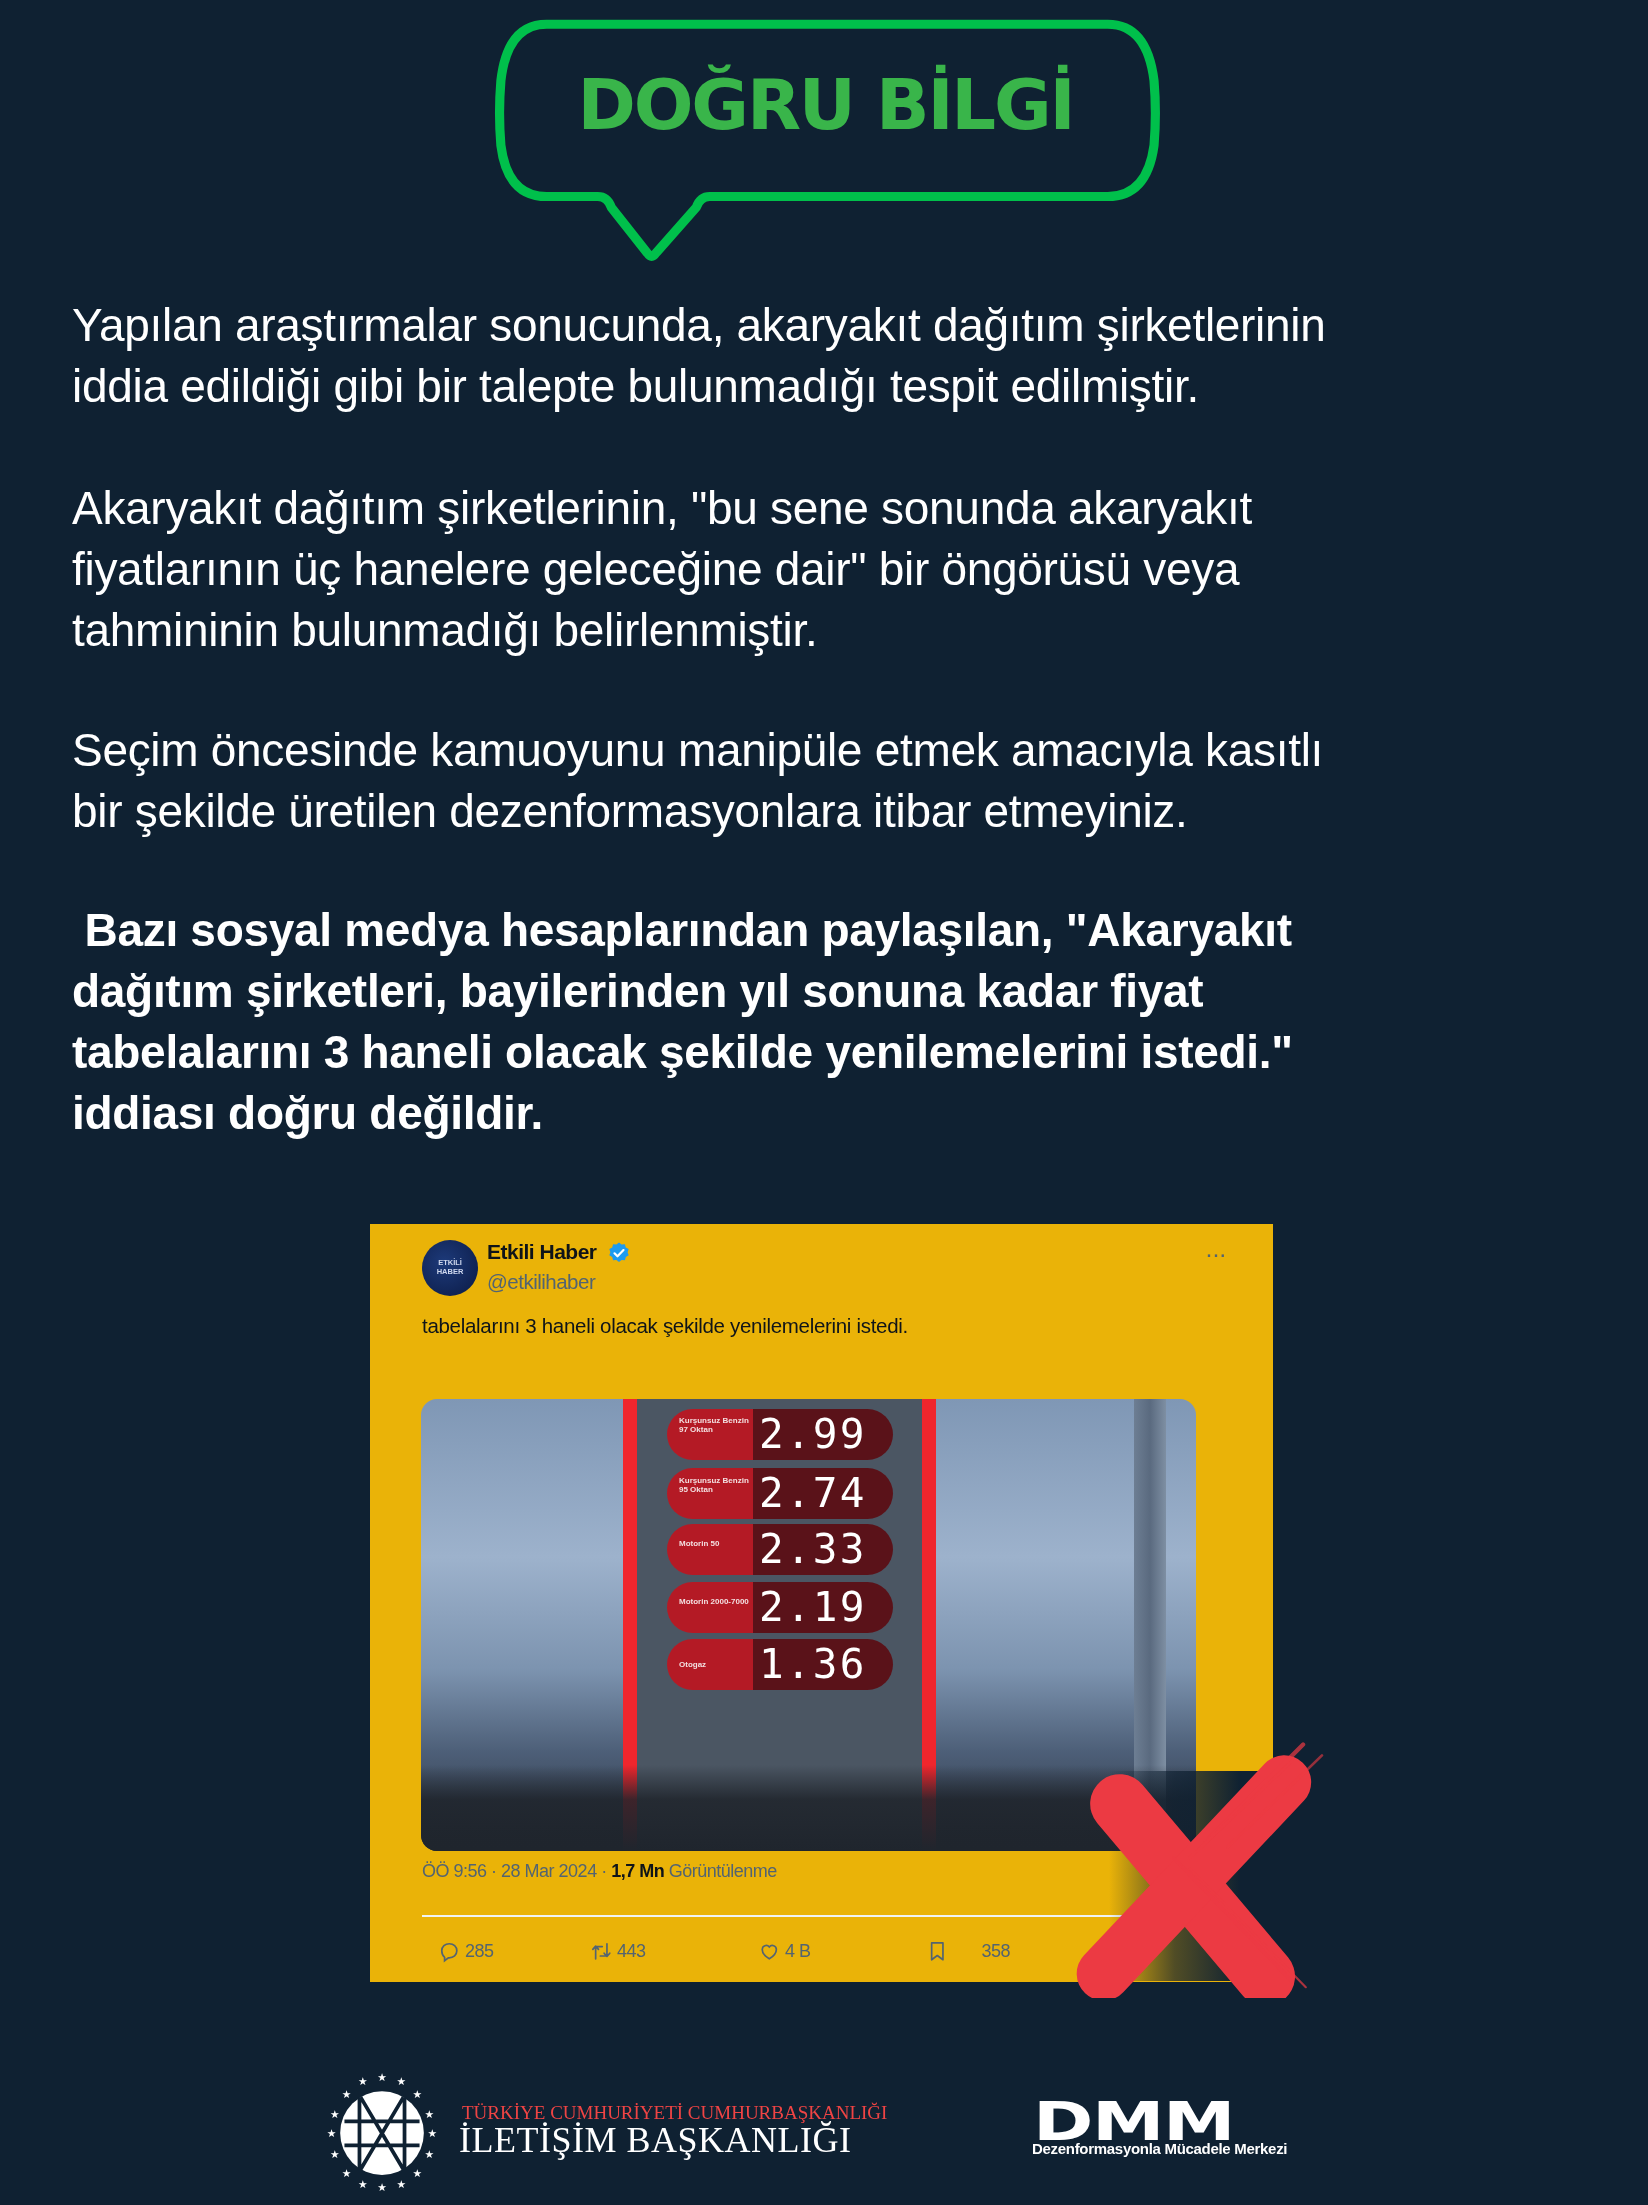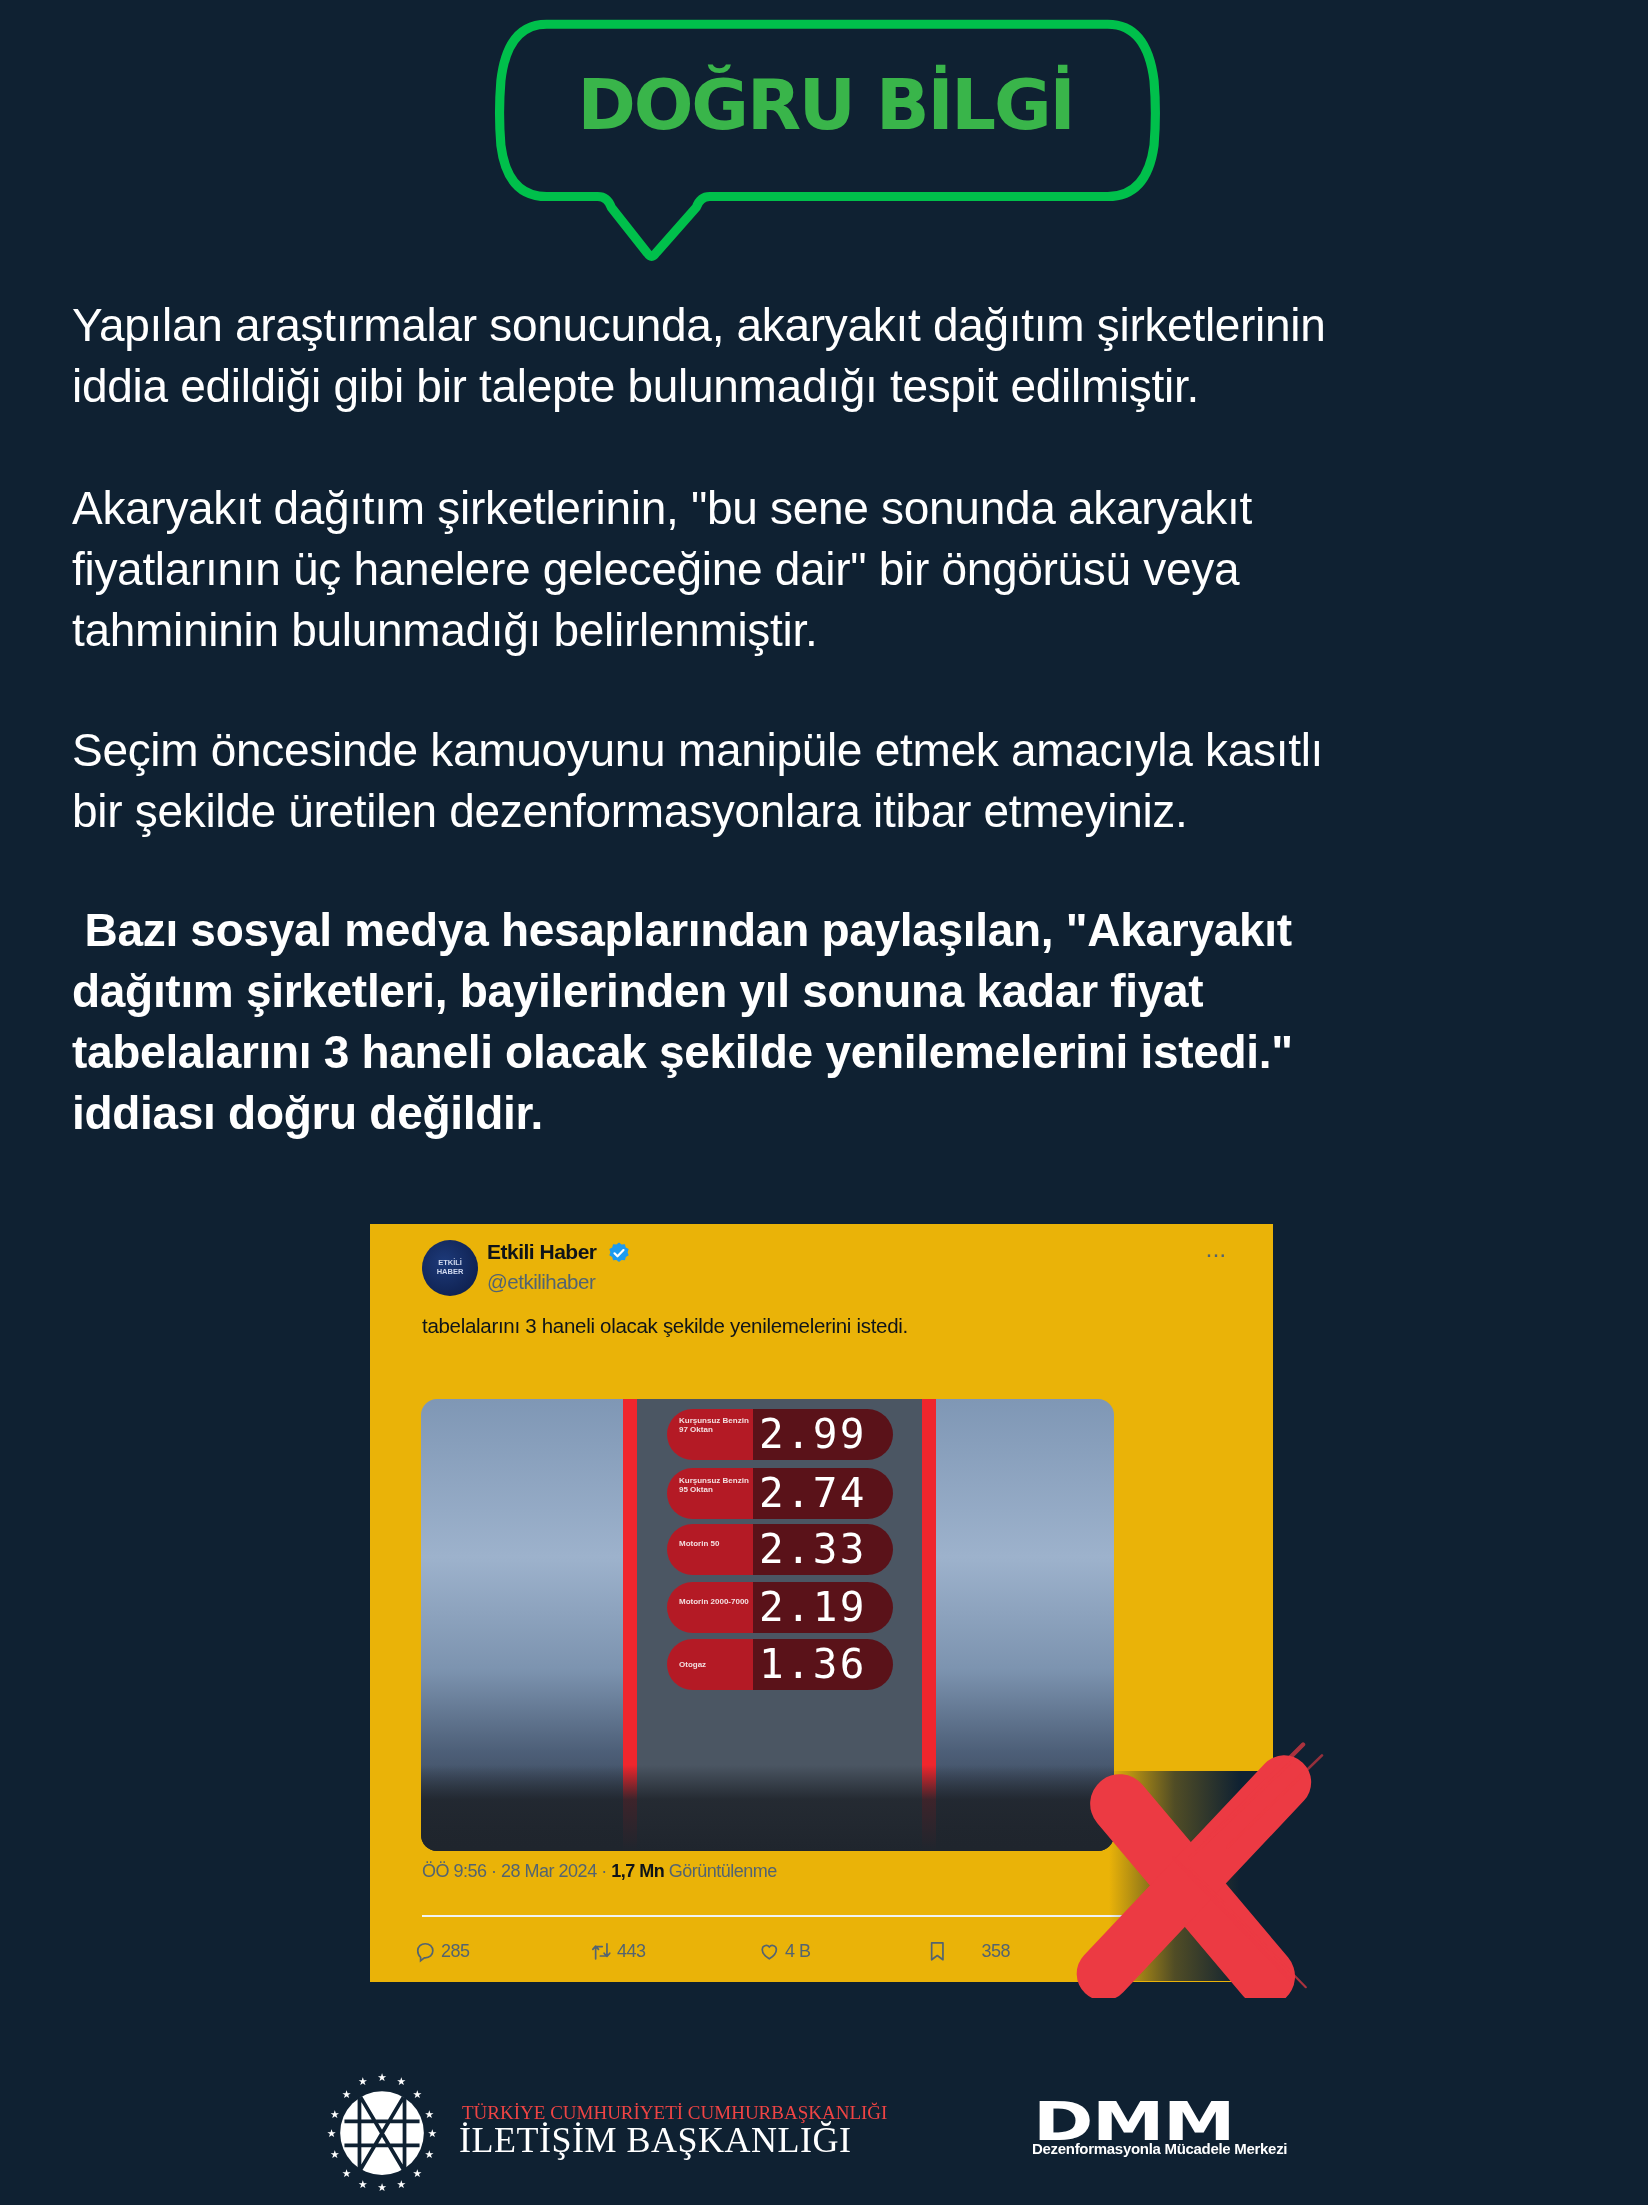--- a/index.html
+++ b/index.html
@@ -17,21 +17,21 @@
   #p4{top:900px;font-weight:bold;font-size:46px;}
   #p4 span{text-decoration-thickness:3.2px;text-underline-offset:9.7px;}
   
   #card{left:370px;top:1224px;width:903px;height:758px;background:#eab308;}
   #avatar{left:52px;top:16px;width:56px;height:56px;border-radius:50%;background:radial-gradient(circle at 40% 40%,#1d3a7a,#0b1a44);color:#cfd8ee;font-size:7.5px;font-weight:bold;text-align:center;line-height:8.6px;display:flex;align-items:center;justify-content:center;flex-direction:column;}
   #author-name{left:117px;top:16px;font-size:21px;color:#0f1419;font-weight:bold;letter-spacing:-0.5px;}
   #verified{left:237px;top:17px;width:24px;height:24px;}
   #author-handle{left:117px;top:46px;font-size:20.5px;color:#536471;letter-spacing:-0.5px;}
   #more{left:835px;top:16px;font-size:24px;color:#536471;letter-spacing:-1.1px;}
   #tweet-text{left:52px;top:84px;width:754px;font-size:20.5px;line-height:36px;color:#0f1419;letter-spacing:-0.3px;}
-  #photo{left:51px;top:175px;width:693px;height:452px;border-radius:16px;overflow:hidden;background:linear-gradient(180deg,#7f97b5 0%,#9db2cc 35%,#7c93af 60%,#4d5f78 78%,#2a323e 100%);}
+  #photo{left:51px;top:175px;width:775px;height:452px;border-radius:16px;overflow:hidden;background:linear-gradient(180deg,#7f97b5 0%,#9db2cc 35%,#7c93af 60%,#4d5f78 78%,#2a323e 100%);}
   #trees{left:0;bottom:0;width:100%;height:86px;background:linear-gradient(180deg,rgba(30,35,42,0) 0%,rgba(30,35,42,.85) 40%,#1f252d 100%);}
   #pole{left:713px;top:0;width:32px;height:452px;background:linear-gradient(90deg,#6d7e93,#5a6a7f,#7e8fa3);}
   #sign{left:213px;top:0;width:291px;height:452px;background:#4b5663;}
   .sign-rail{top:0;width:14px;height:452px;background:#f0262d;}
   .price-row{left:33px;width:226px;height:51px;border-radius:26px;background:linear-gradient(90deg,#b41a25 0%,#b41a25 38%,#5a1219 38%,#5a1219 100%);}
   .price-label{left:12px;top:7.5px;width:70px;font-size:8px;line-height:9.2px;font-weight:bold;color:#f3dfe0;}
   .price-value{left:92px;top:0;font-family:"DejaVu Sans Mono",monospace;font-size:41px;line-height:51px;color:#fff;letter-spacing:2.2px;}
   #meta{left:52px;top:637px;font-size:18px;color:#536471;letter-spacing:-0.5px;}
   #meta b{color:#0f1419;}
   #divider{left:52px;top:691px;width:743px;height:1.6px;background:#eff3f4;}
@@ -124,21 +124,21 @@
   <div id="meta" class="abs">
     <span>ÖÖ 9:56</span>
     <span>·</span>
     <span>28 Mar 2024</span>
     <span>·</span>
     <b>1,7 Mn</b>
     <span>Görüntülenme</span>
   </div>
   <div id="divider" class="abs"></div>
 
-  <div class="abs action" style="left:44px;justify-content:center;">
+  <div class="abs action" style="left:68px;justify-content:center;">
     <svg viewBox="0 0 24 24">
         <path d="M4 11.5C4 7 7.5 4 12 4s8 3 8 7.5-3.6 7.5-8.2 7.5H11l-4 3v-3.6C5.3 17 4 14.5 4 11.5z" fill="none" stroke="#536471" stroke-width="1.8"></path>
       </svg>
     <span>285</span>
   </div>
   <div class="abs action" style="left:220px;">
     <svg viewBox="0 0 24 24">
         <path d="M6 20V7h7M3 10l3-3.5L9 10M18 4v13h-7M21 14l-3 3.5L15 14" fill="none" stroke="#536471" stroke-width="1.8" stroke-linecap="round" stroke-linejoin="round"></path>
       </svg>
     <span>443</span>

